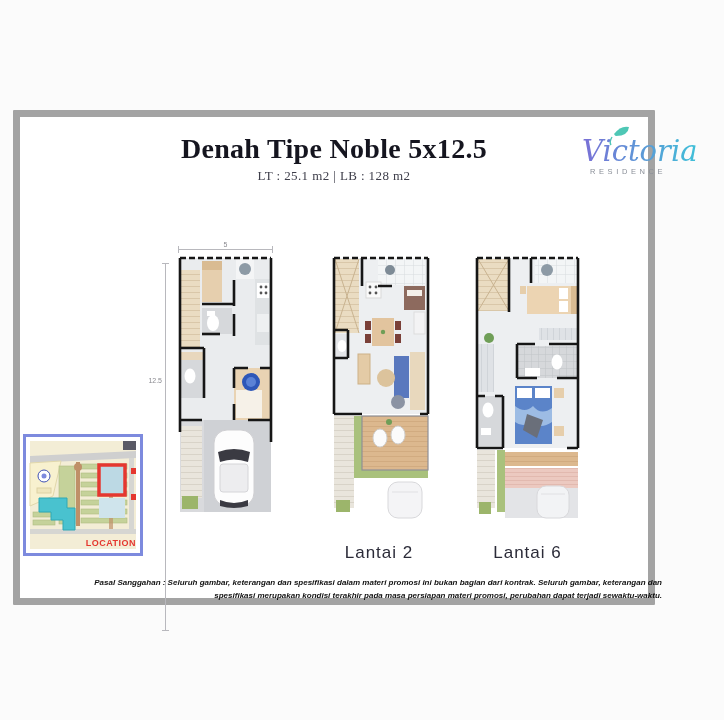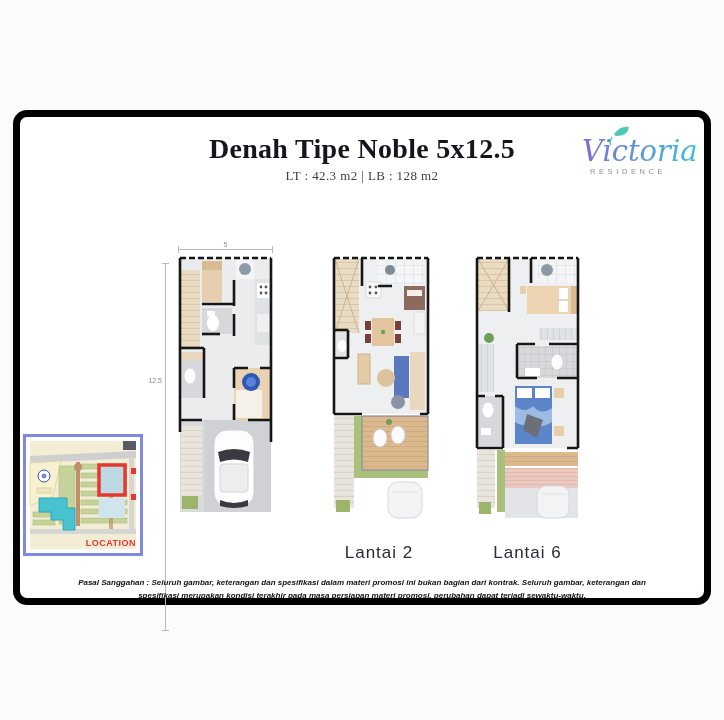--- a/index.html
+++ b/index.html
@@ -1,19 +1,19 @@
 <!DOCTYPE html>
 <html><head>
 <meta charset="utf-8">
 <style>
   * { margin:0; padding:0; box-sizing:border-box; }
   html,body { width:724px; height:720px; }
   body { background:#fbfbfb; font-family:"Liberation Sans",sans-serif; position:relative; overflow:hidden; }
-  .card { position:absolute; left:13px; top:110px; width:698px; height:495px;
-          background:#fff; border:7px solid #000000; border-radius:14px; }
+  .card { position:absolute; left:13px; top:110px; width:642px; height:495px;
+          background:#fff; border:7px solid #a3a3a3; border-radius:1px; }
   .header { position:absolute; left:0; top:16px; width:100%; text-align:center; }
   .title { font-family:"Liberation Serif",serif; font-size:28px; font-weight:600;
            color:#15151f; letter-spacing:.3px; }
   .subtitle { font-family:"Liberation Serif",serif; font-size:13px; color:#3d3d49;
               margin-top:3px; letter-spacing:.4px; }
   .logo { position:absolute; left:556px; top:8px; width:130px; text-align:left; }
   .logo-sub { font-size:7.5px; letter-spacing:3.6px; color:#8a8f98; margin-top:-6px;
               padding-left:14px; }
   .plan { position:absolute; top:139px; }
   .plan-1 { left:158px; } .plan-2 { left:312px; } .plan-3 { left:455px; }
@@ -26,21 +26,21 @@
   .dim-top .line::before,.dim-top .line::after { content:""; position:absolute; top:-3px;
        width:1px; height:7px; background:#b8b8bd; }
   .dim-top .line::before { left:0; } .dim-top .line::after { right:0; }
   .dim-left { position:absolute; left:145px; top:146px; width:1px; height:368px; background:#b8b8bd; }
   .dim-left::before,.dim-left::after { content:""; position:absolute; left:-3px; width:7px;
        height:1px; background:#b8b8bd; }
   .dim-left::before { top:0; } .dim-left::after { bottom:0; }
   .dim-left-lbl { position:absolute; left:120px; top:260px; width:22px; text-align:right;
        font-size:7px; color:#8a8a90; }
   .map { position:absolute; left:3px; top:317px; }
-  .disclaimer { position:absolute; left:42px; top:459px; width:600px; text-align:center;
+  .disclaimer { position:absolute; left:42px; top:459px; width:600px; text-align:right;
        font-size:8px; font-weight:bold; font-style:italic; color:#121212; line-height:1.65; }
 </style>
 </head>
 <body>
 
 <svg width="0" height="0" style="position:absolute">
   <defs>
     <pattern id="stairsH" width="8" height="6" patternUnits="userSpaceOnUse">
       <rect width="8" height="6" fill="#eadcc2"></rect>
         <line x1="0" y1="0" x2="8" y2="0" stroke="#c9b390" stroke-width="1"></line>
@@ -73,21 +73,21 @@
       <stop offset="0" stop-color="#7a6fd6"></stop>
         <stop offset="1" stop-color="#3fc0d8"></stop>
     </linearGradient>
   </defs>
 </svg>
 
 <div class="card">
 
   <div class="header">
     <div class="title">Denah Tipe Noble 5x12.5</div>
-    <div class="subtitle">LT : 42.3 m2 |  LB : 128 m2</div>
+    <div class="subtitle">LT : 25.1 m2 |  LB : 128 m2</div>
   </div>
 
   <div class="logo">
     <svg width="130" height="44" viewBox="0 0 130 44">
       <path d="M38 9 q7 -9 15 -7 q-1 9 -13 9 q-1 0 -2 -2z" fill="#4ec7b5"></path>
       <path d="M36 12 q-3 5 -1 8" fill="none" stroke="#4ec7b5" stroke-width="1.4"></path>
       <text x="6" y="36" font-family="DejaVu Serif, serif" font-style="italic" font-size="29" fill="url(#lg)">Victoria</text>
     </svg>
     <div class="logo-sub">RESIDENCE</div>
   </div>

